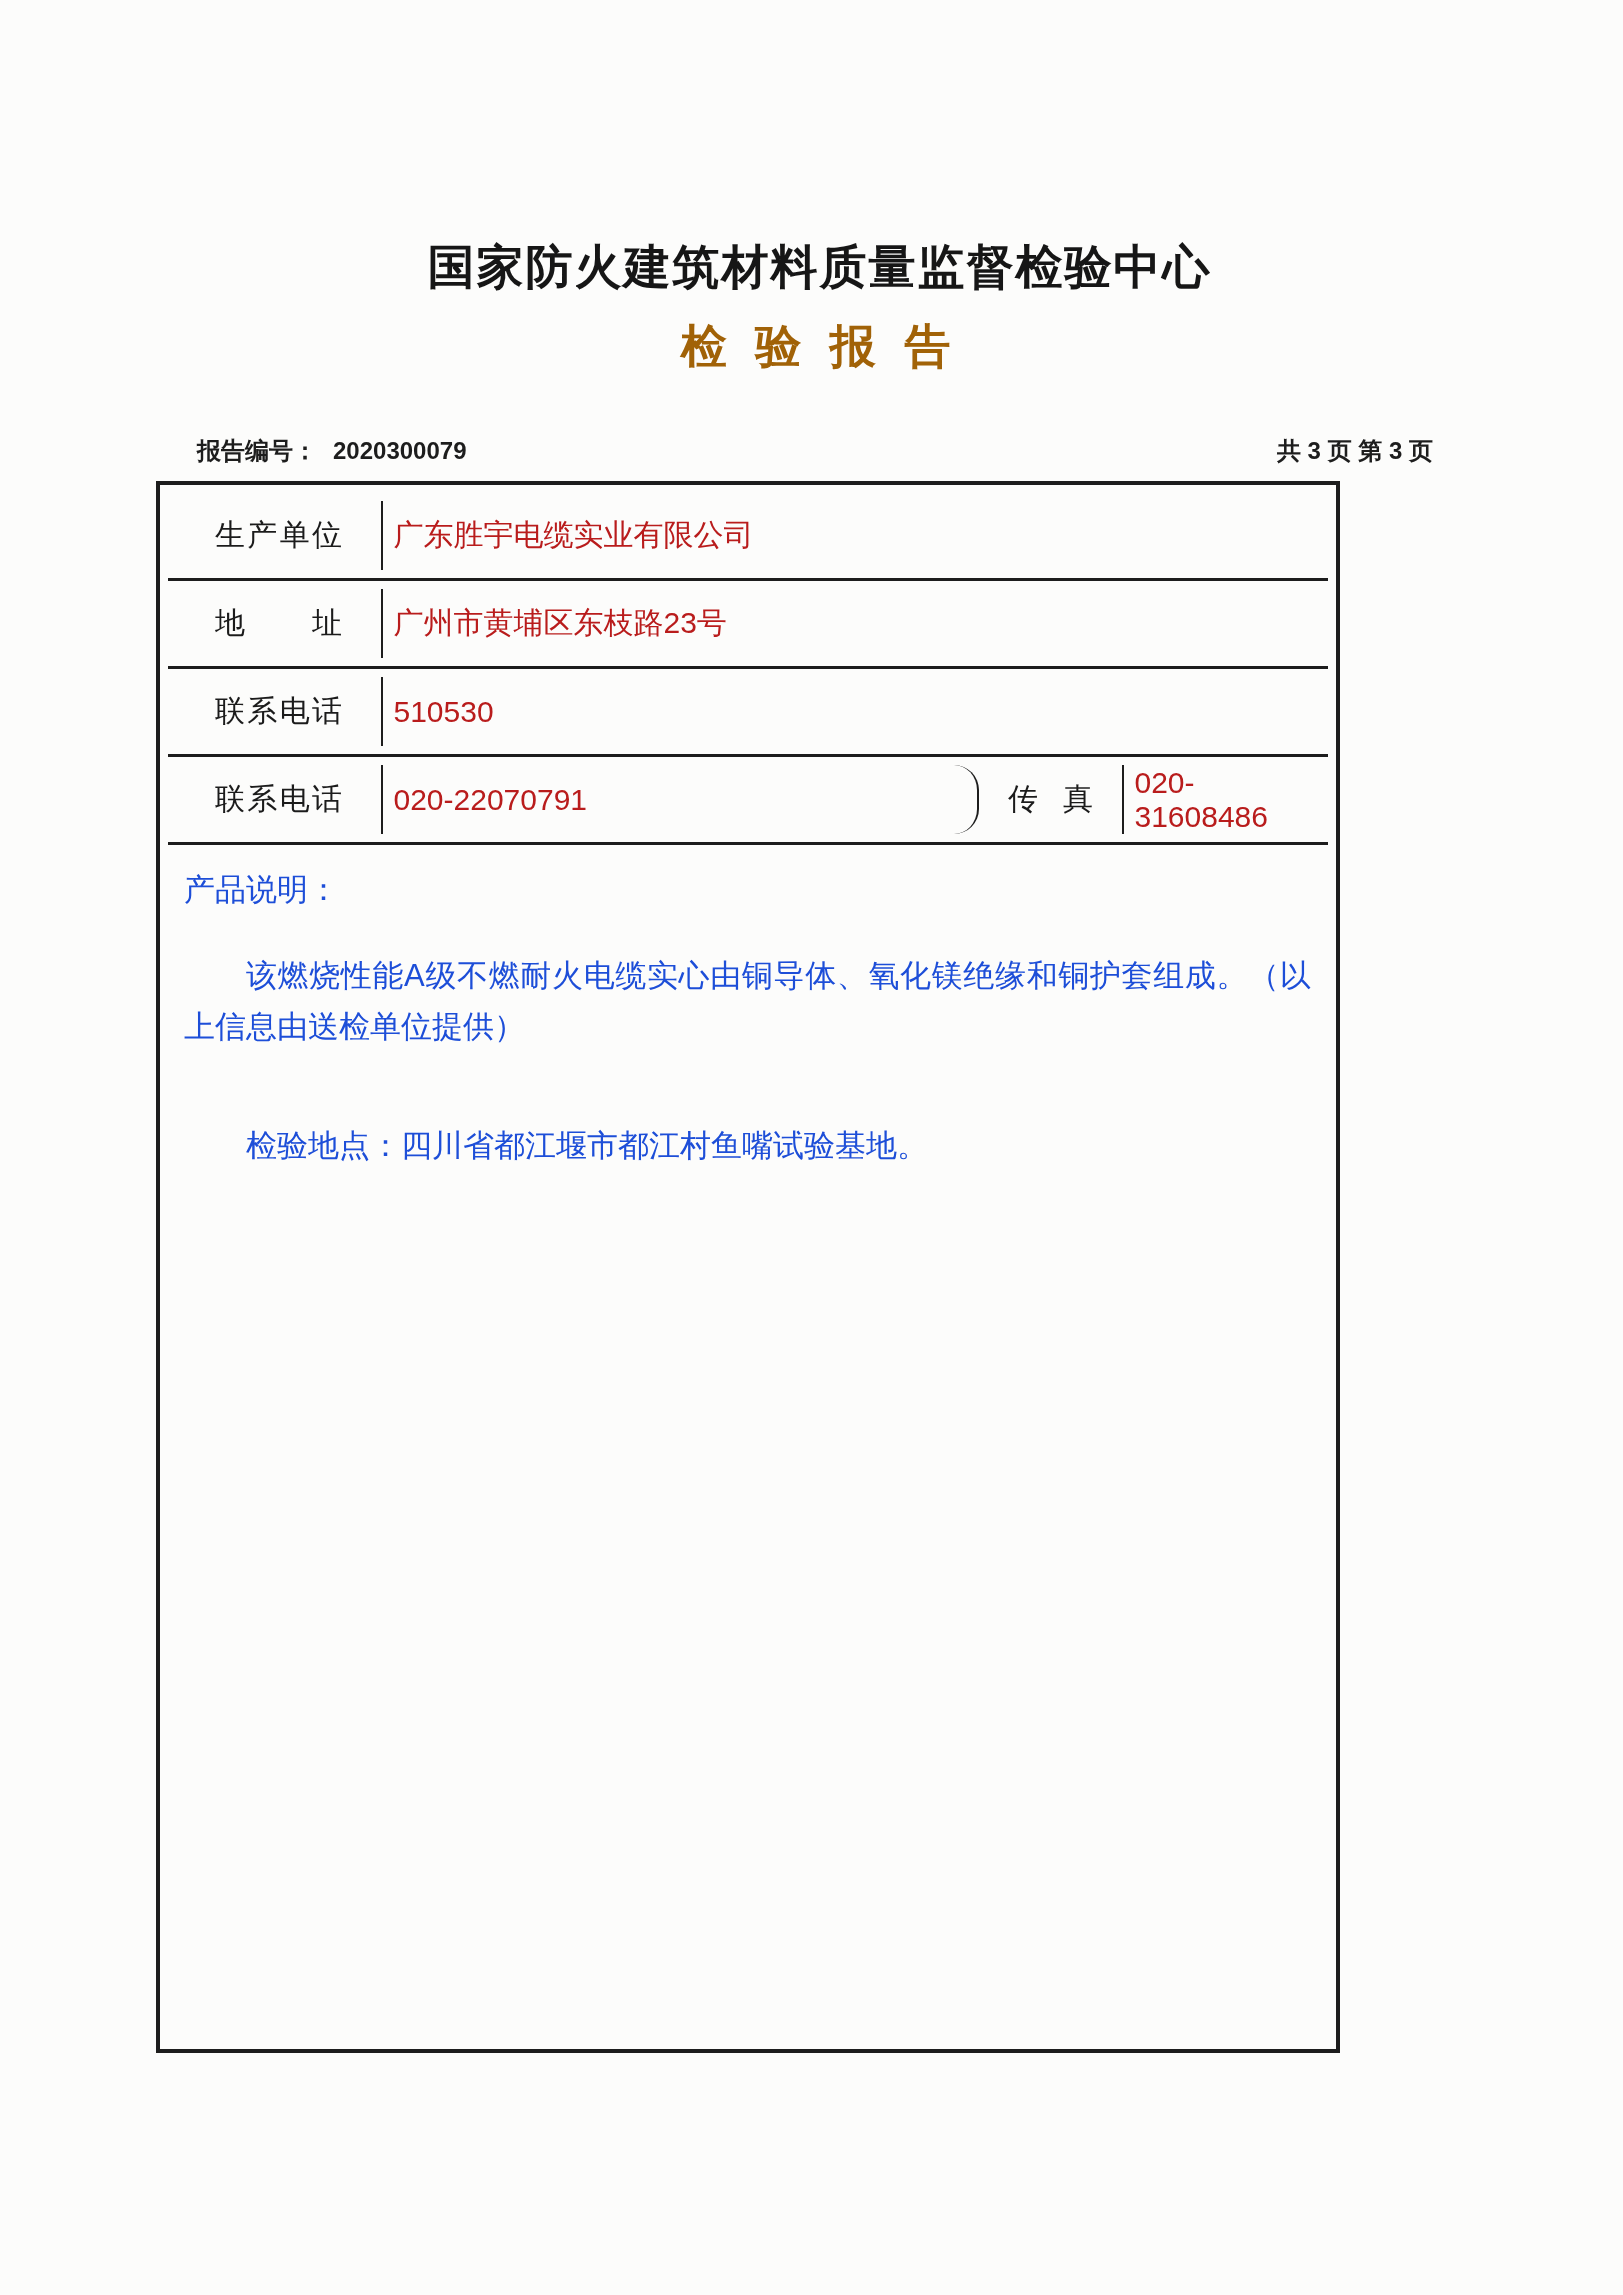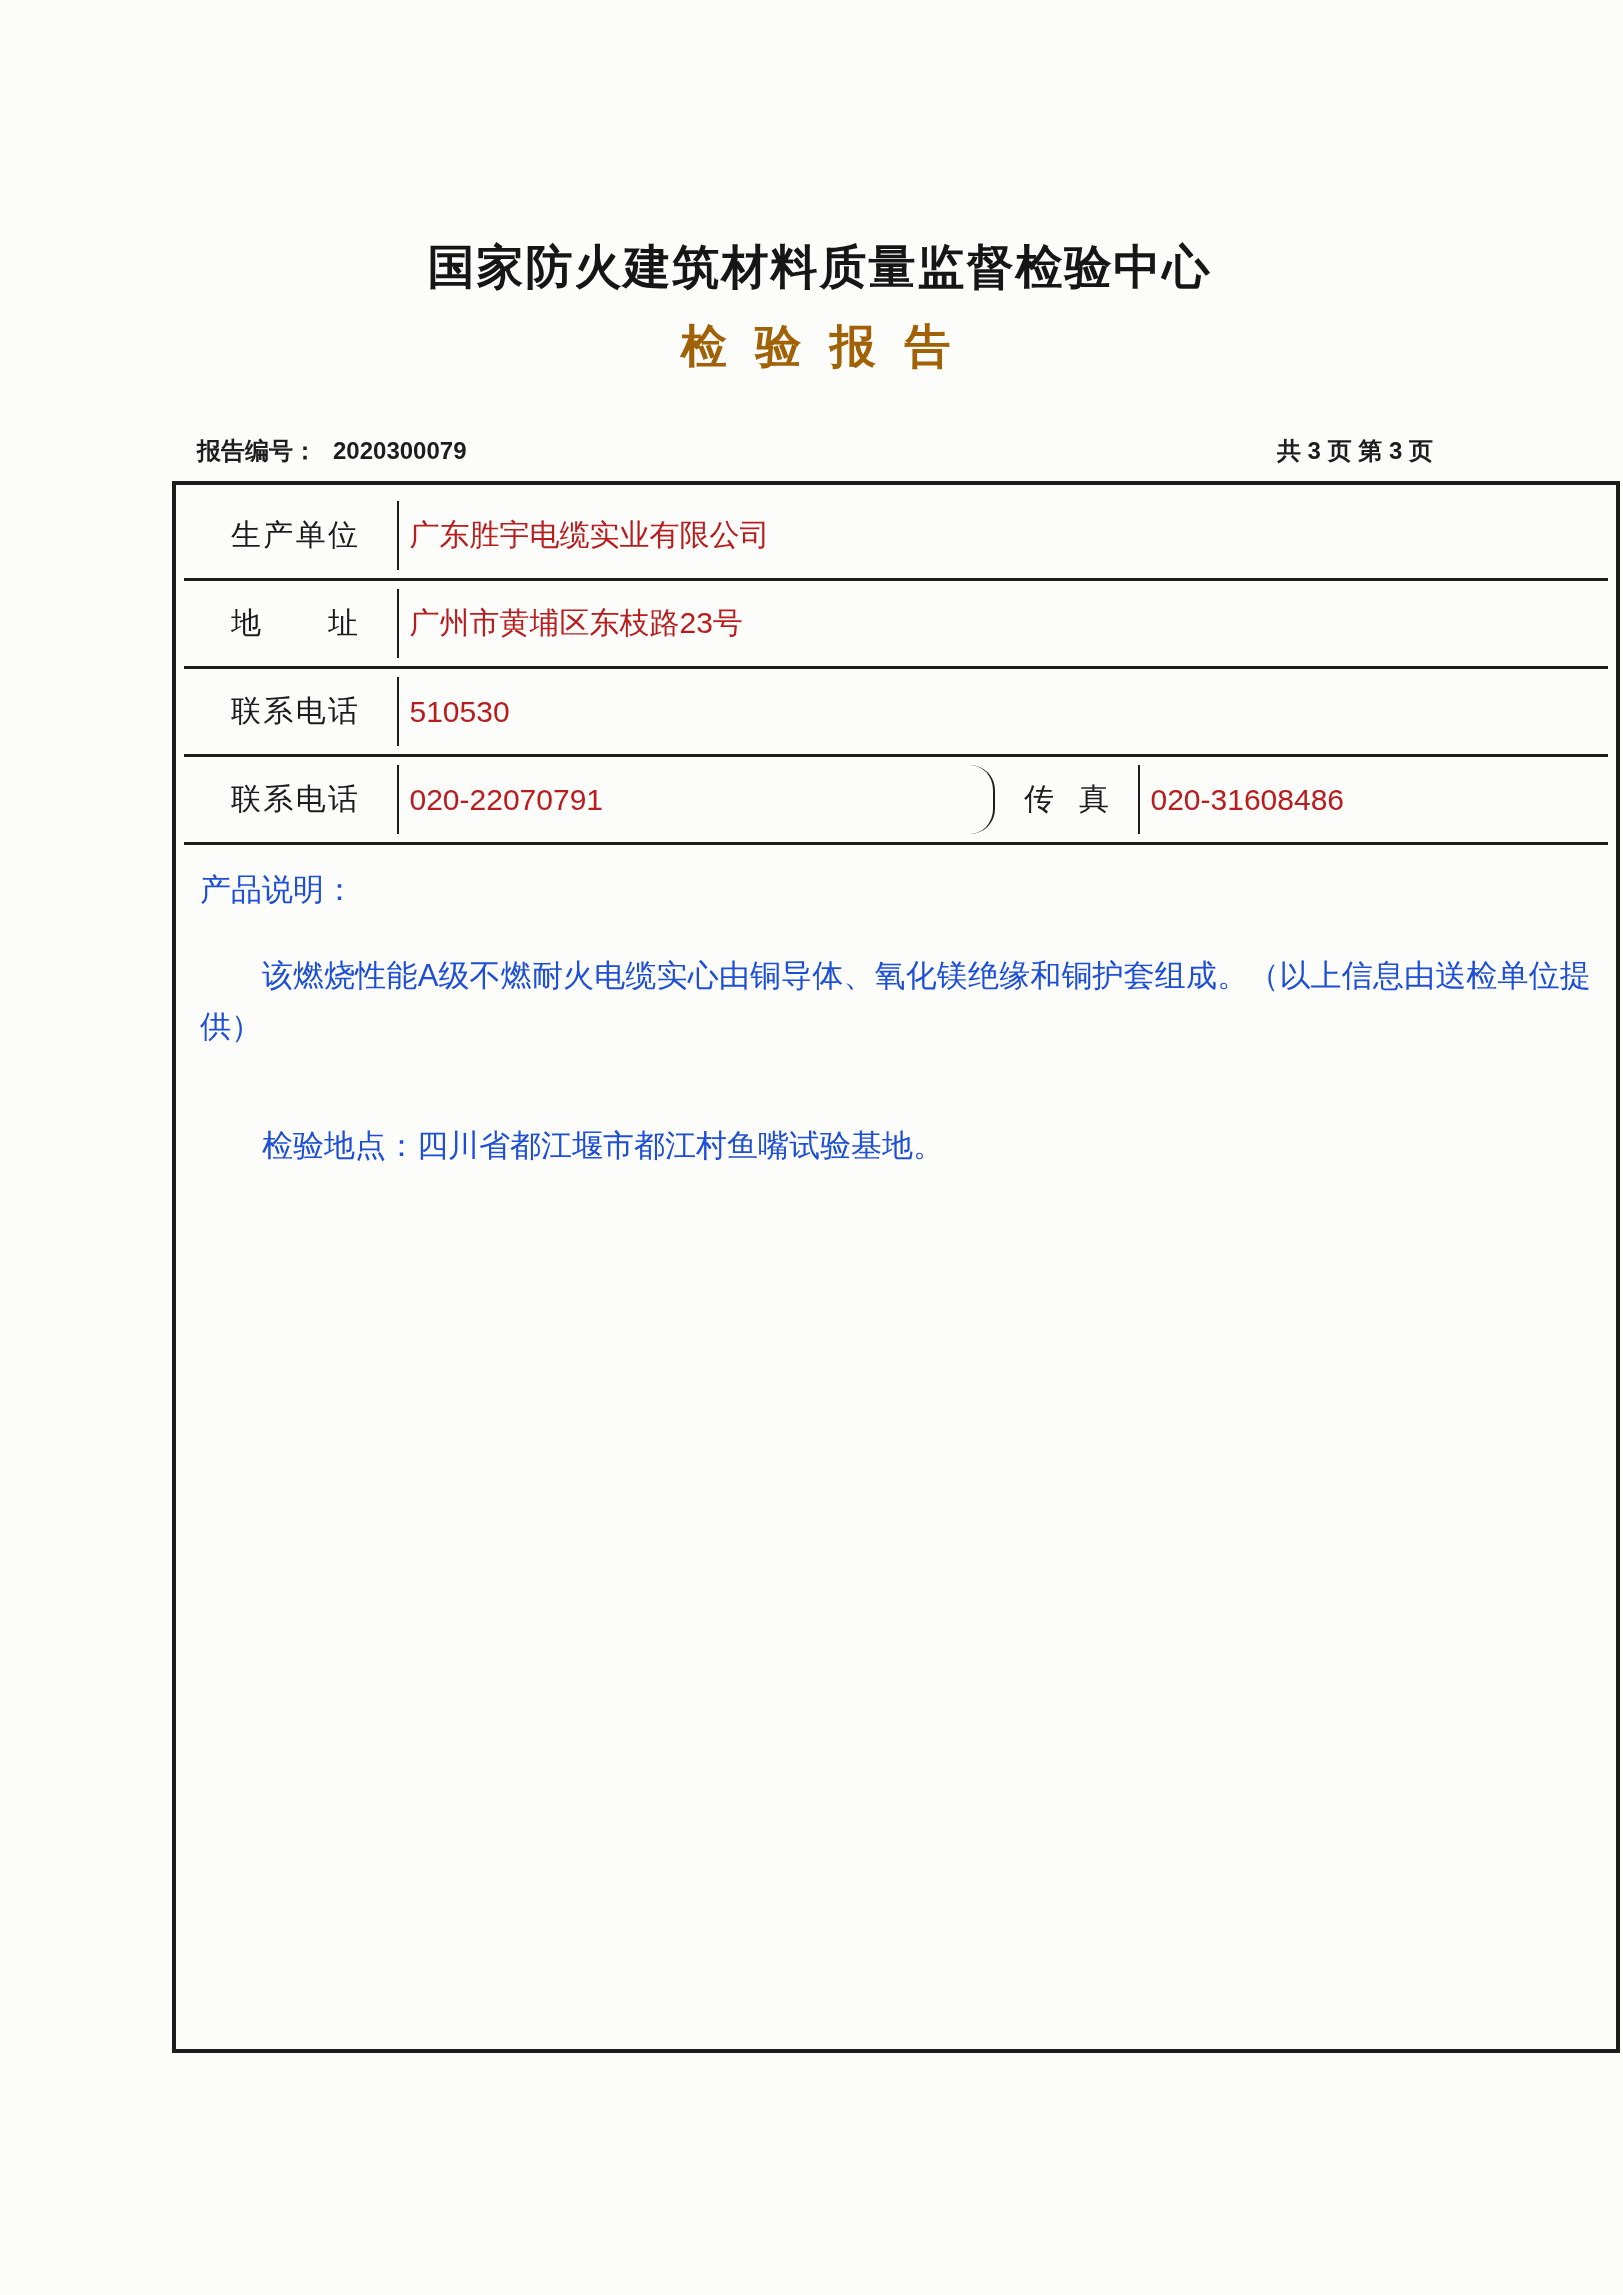--- a/index.html
+++ b/index.html
@@ -46,23 +46,23 @@
     width: 1276px;
     display: flex;
     justify-content: space-between;
     align-items: baseline;
     font-size: 24px;
     font-weight: 600;
     color: #1d1d1d;
   }
   .report-table {
     position: absolute;
-    left: 164px;
+    left: 148px;
     top: 473px;
-    width: 1448px;
+    width: 1184px;
     height: 1572px;
     border: 4.6px solid #1d1d1d;
     display: flex;
     flex-direction: column;
     background: transparent;
   }
   .t-row {
     display: flex;
     height: 88px;
     flex: none;

